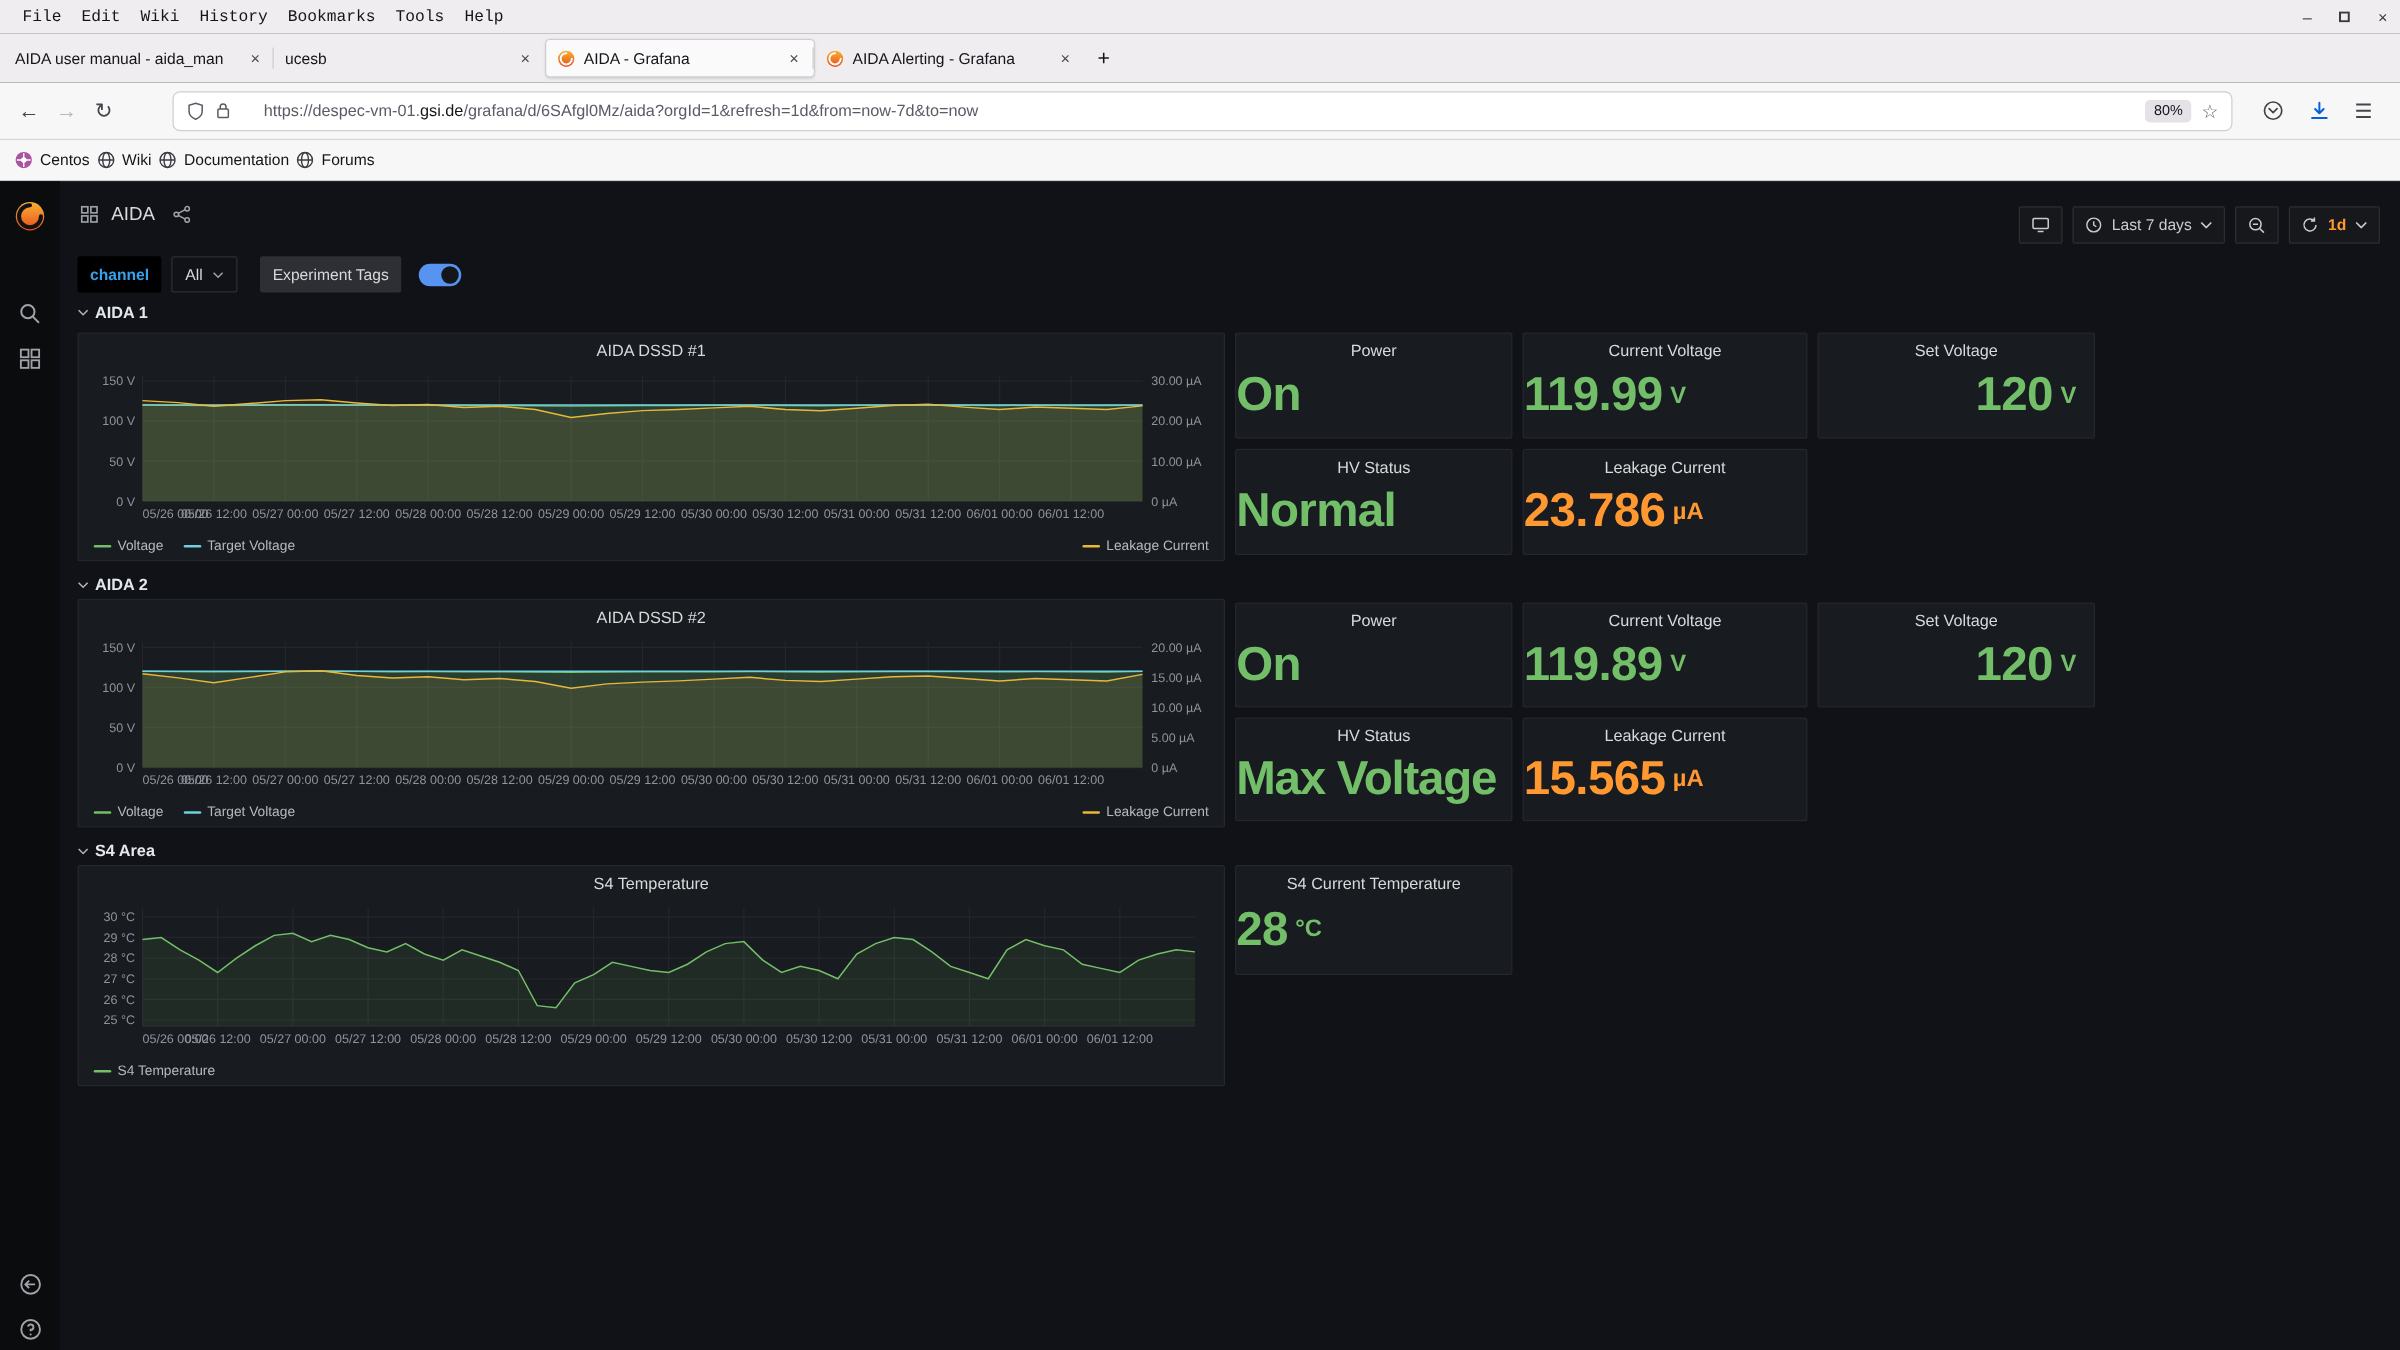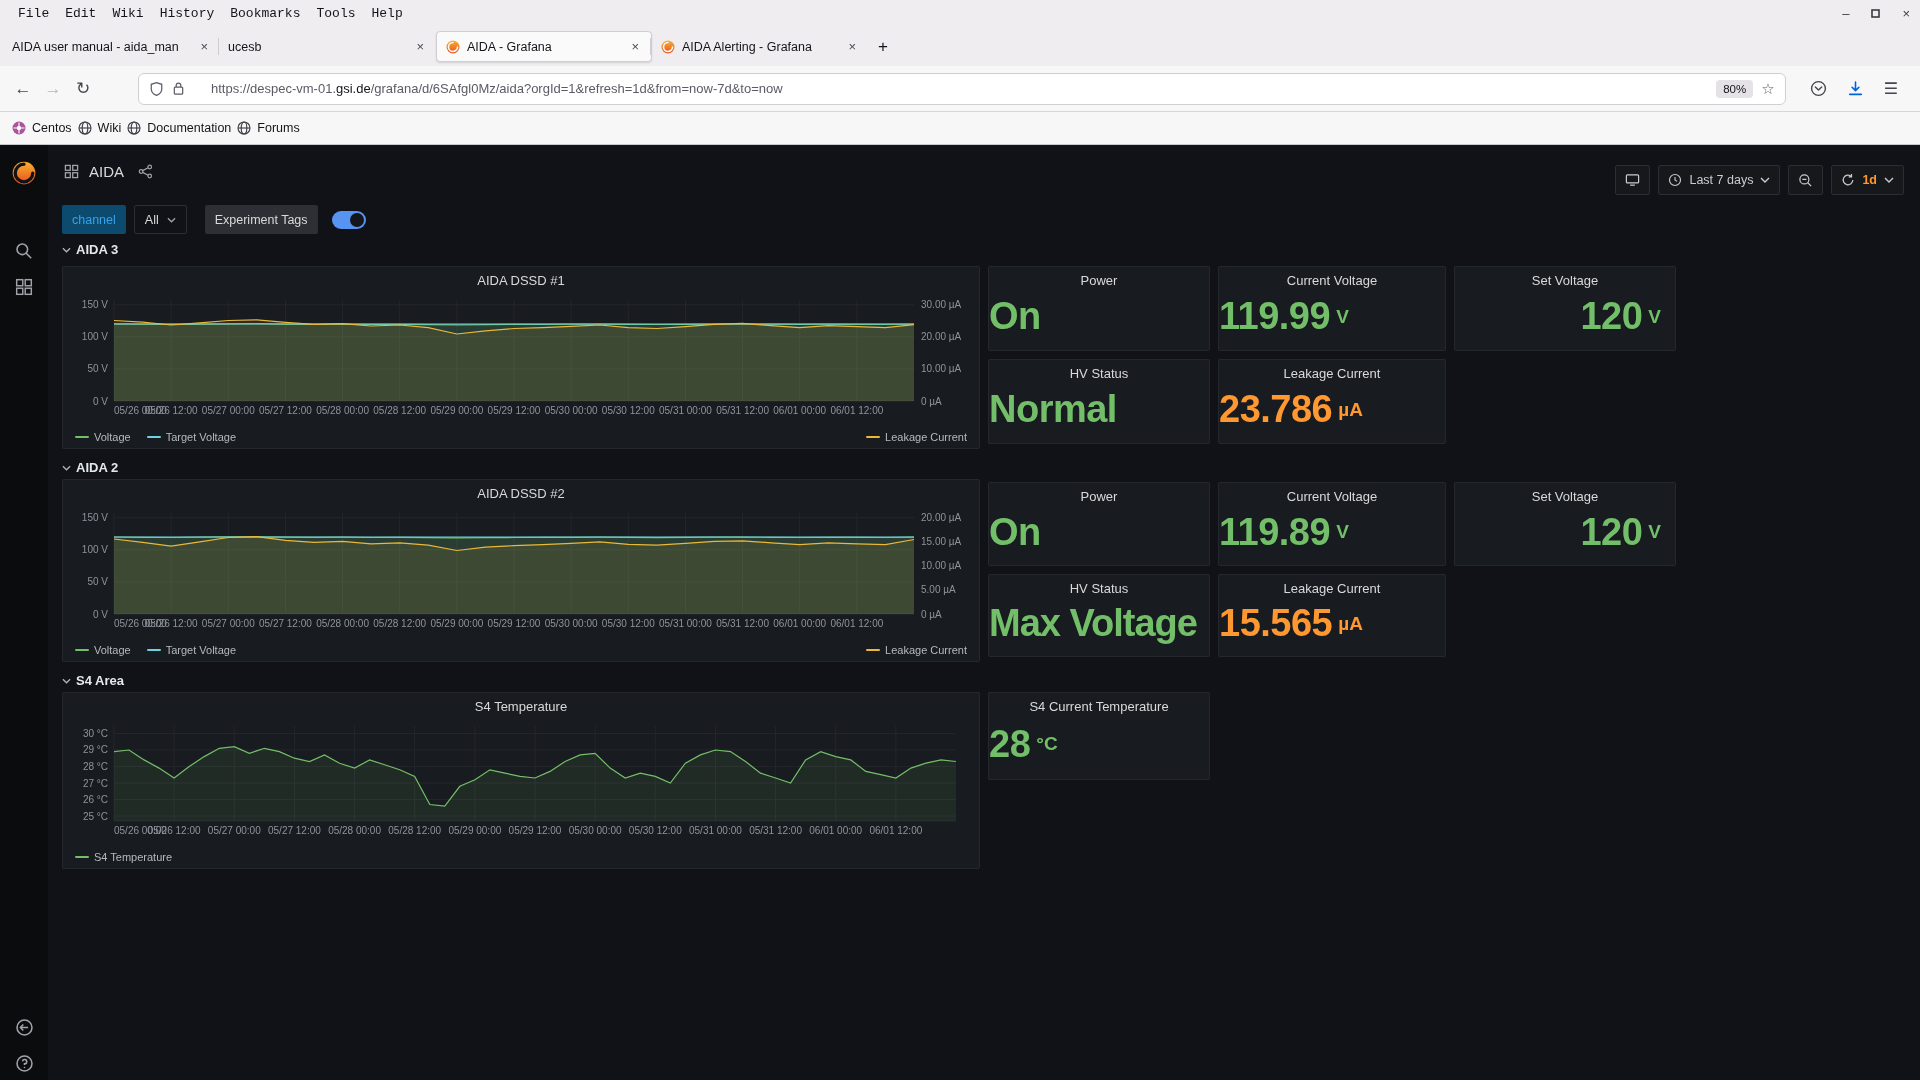--- a/index.html
+++ b/index.html
@@ -51,21 +51,21 @@
   #g-title { font-size:15px; font-weight:500; color:#d8d9da; }
   #g-share { color:#9fa3a8; margin-left:14px; display:flex; }
   #g-header-right { margin-left:auto; display:flex; align-items:center; gap:8px;margin-top:18px; }
   .g-btn { height:30px; background:#17181c; border:1px solid #2c2e33; border-radius:2px; color:#c7ccd1;
            display:flex; align-items:center; gap:7px; padding:0 9px; font-size:12.5px; }
   .g-btn .caret { display:flex; }
   .g-refresh-interval { color:#ff9830; font-weight:600; }
 
   #g-submenu { position:absolute; left:62px; top:60px; display:flex; align-items:center; gap:8px; }
   .chip { height:29px; display:flex; align-items:center; padding:0 10px; font-size:12.5px; border-radius:2px; }
-  #chip-channel { background:#0c4a6e; color:#36a2eb; font-weight:400; }
+  #chip-channel { background:#000000; color:#36a2eb; font-weight:700; }
   #chip-all { background:#111217; border:1px solid #2c2e33; color:#d8d9da; gap:8px; }
   #chip-tags { background:#2d2f34; color:#d8d9da; margin-left:10px; }
   #tags-toggle { width:34px; height:18px; border-radius:10px; background:#5794f2; position:relative; margin-left:6px; }
   #tags-toggle .knob { position:absolute; right:2px; top:2px; width:14px; height:14px; border-radius:50%; background:#14161b; }
 
   .section-header { position:absolute; display:flex; align-items:center; gap:5px; color:#e3e8ee;
                     font-size:13px; font-weight:700; }
   .section-header .chev { display:flex; color:#aeb4bb; }
 
   .panel { position:absolute; background:#181b1f; border:1px solid rgba(204,204,220,0.07); border-radius:2px; }
@@ -317,21 +317,21 @@
         <span class="knob"></span>
       </span>
   </div>
 
   <div class="section-header" style="left:62px; top:97px">
     <span class="chev">
         <svg width="9" height="6" viewBox="0 0 10 6" fill="none" stroke="currentColor" stroke-width="1.4">
           <path d="M1 1l4 4 4-4"></path>
         </svg>
       </span>
-    <span>AIDA 3</span>
+    <span>AIDA 1</span>
   </div>
   <div class="section-header" style="left:62px; top:315px">
     <span class="chev">
         <svg width="9" height="6" viewBox="0 0 10 6" fill="none" stroke="currentColor" stroke-width="1.4">
           <path d="M1 1l4 4 4-4"></path>
         </svg>
       </span>
     <span>AIDA 2</span>
   </div>
   <div class="section-header" style="left:62px; top:528px">

